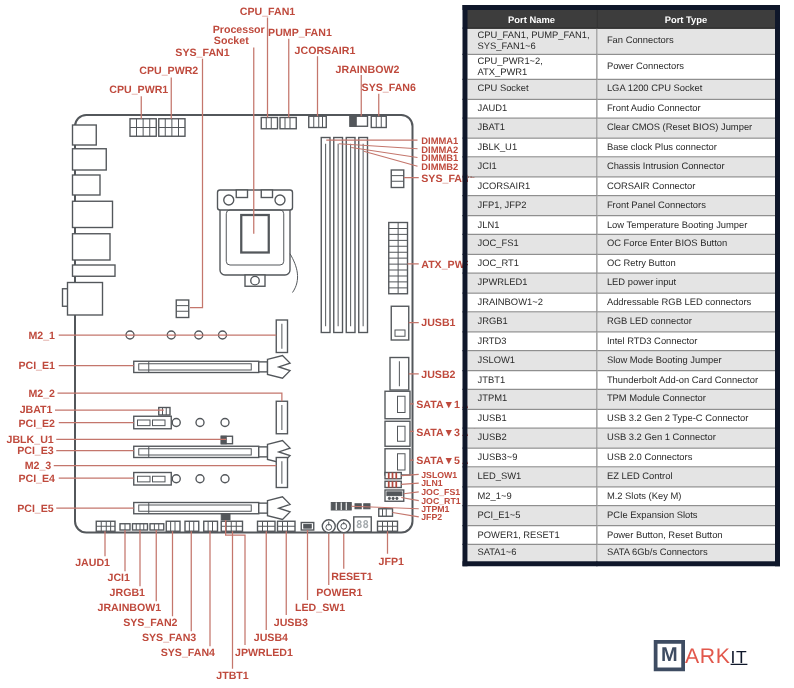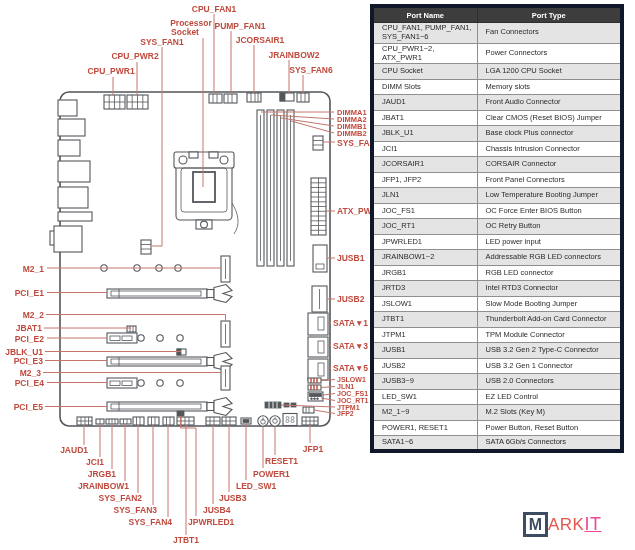--- a/index.html
+++ b/index.html
@@ -41,21 +41,21 @@
     overflow:hidden;
   }
   .porttable tbody tr:nth-child(odd) td { background:#e4e4e4; }
   
   .logo { position:absolute; left:523px; top:512px; display:flex; align-items:center; }
   .logo-box {
     width:19px; height:19px; border:3px solid #3e4c62; color:#3e4c62;
     font-weight:bold; font-size:16px; line-height:19px; text-align:center;
   }
   .logo-a { color:#e2584c; font-size:17px; letter-spacing:0.5px; margin-left:0; }
-  .logo-b { color:#ec4899; font-size:18px; letter-spacing:0.5px; text-decoration:underline; }
+  .logo-b { color:#0f172a; font-size:14px; letter-spacing:0.5px; text-decoration:underline; }
 </style>
 </head>
 <body>
 
 <div class="diagram-wrap">
 <svg viewBox="0 0 382 550" width="382" height="550" xmlns="http://www.w3.org/2000/svg">
 
   <rect class="outline" x="60" y="92" width="270" height="334" rx="9"></rect>
 
   <g>
@@ -437,24 +437,20 @@
       </tr>
     <tr>
         <td>CPU_PWR1~2, ATX_PWR1</td>
         <td>Power Connectors</td>
       </tr>
     <tr>
         <td>CPU Socket</td>
         <td>LGA 1200 CPU Socket</td>
       </tr>
     <tr>
-        <td>DIMM Slots</td>
-        <td>Memory slots</td>
-      </tr>
-    <tr>
         <td>JAUD1</td>
         <td>Front Audio Connector</td>
       </tr>
     <tr>
         <td>JBAT1</td>
         <td>Clear CMOS (Reset BIOS) Jumper</td>
       </tr>
     <tr>
         <td>JBLK_U1</td>
         <td>Base clock Plus connector</td>
@@ -523,20 +519,24 @@
         <td>JUSB3~9</td>
         <td>USB 2.0 Connectors</td>
       </tr>
     <tr>
         <td>LED_SW1</td>
         <td>EZ LED Control</td>
       </tr>
     <tr>
         <td>M2_1~9</td>
         <td>M.2 Slots (Key M)</td>
+      </tr>
+    <tr>
+        <td>PCI_E1~5</td>
+        <td>PCIe Expansion Slots</td>
       </tr>
     <tr>
         <td>POWER1, RESET1</td>
         <td>Power Button, Reset Button</td>
       </tr>
     <tr>
         <td>SATA1~6</td>
         <td>SATA 6Gb/s Connectors</td>
       </tr>
   </tbody>

